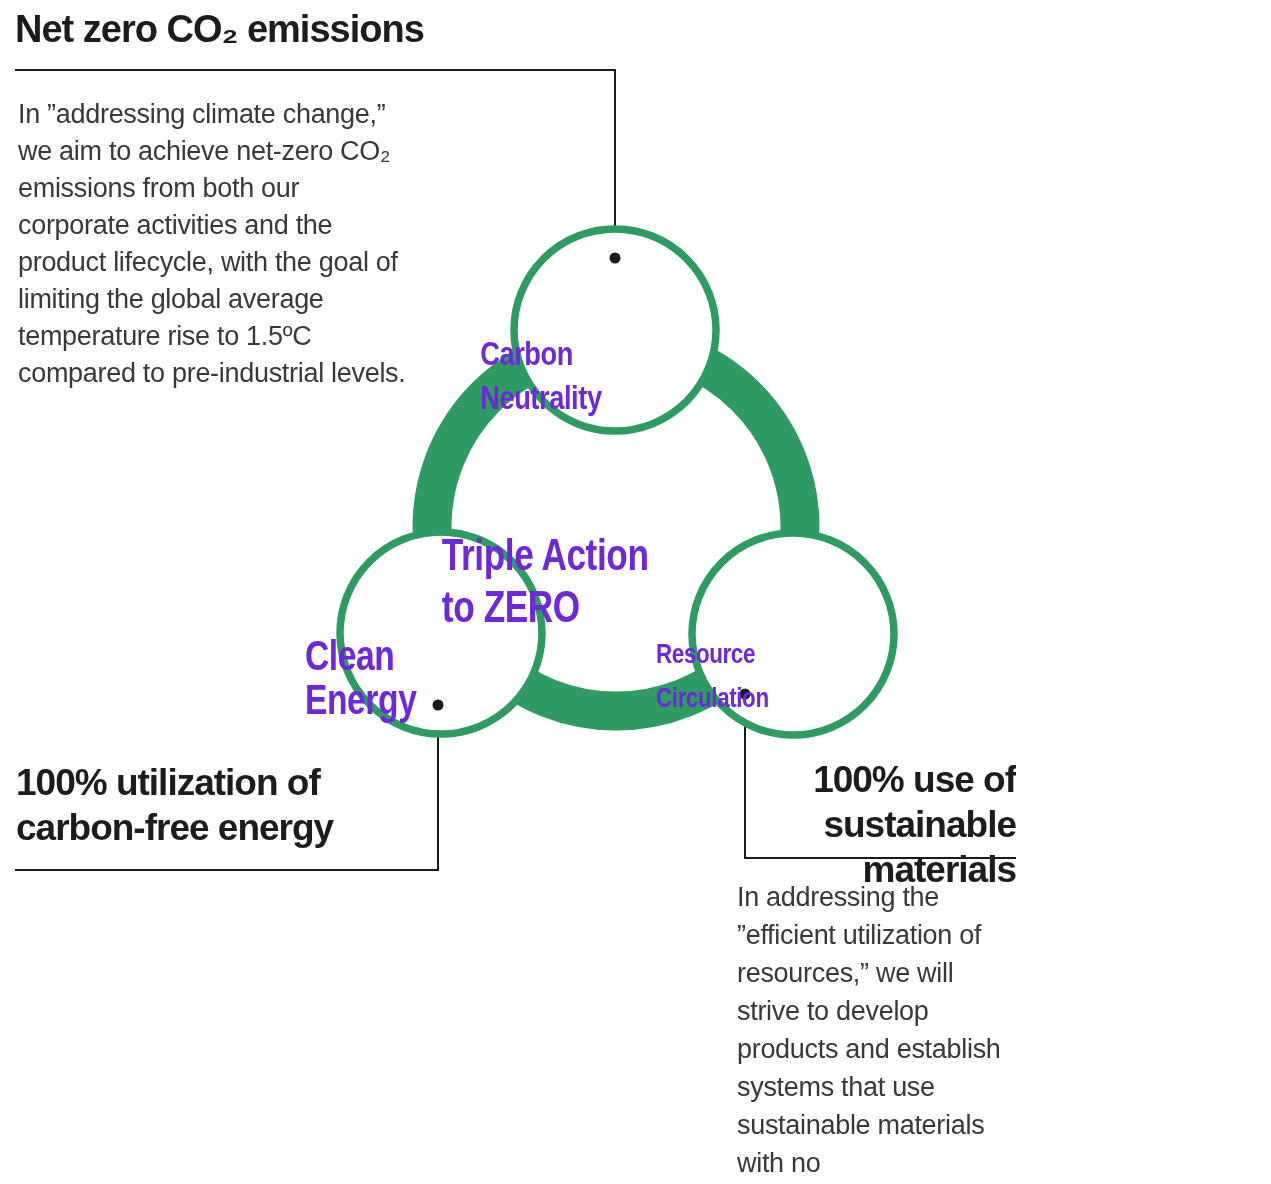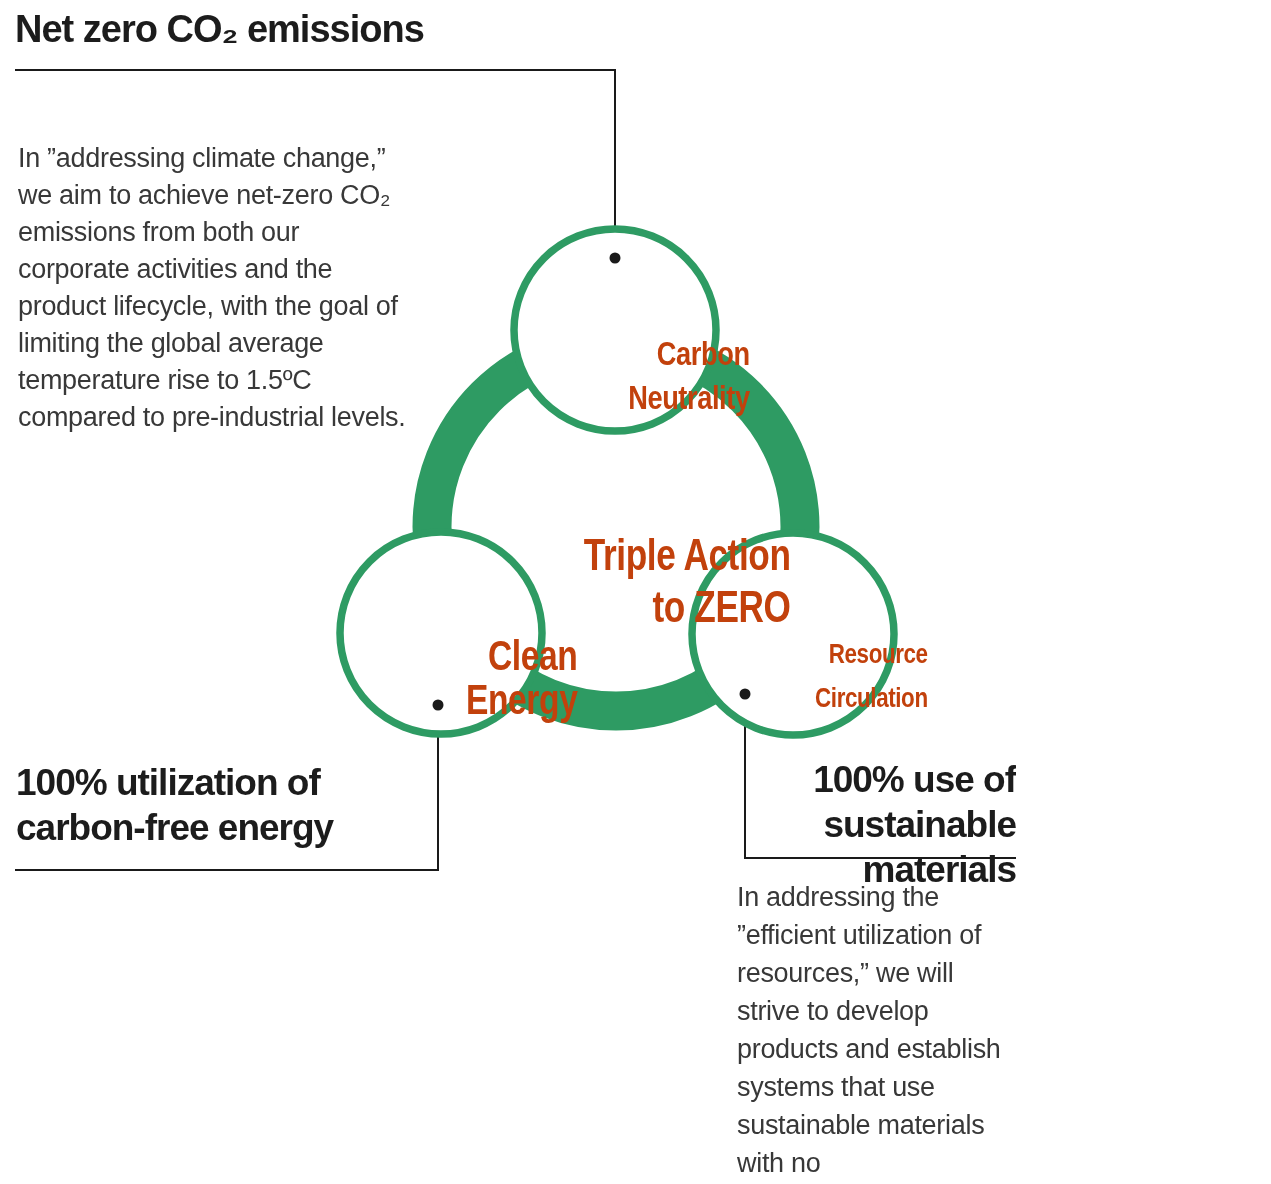--- a/index.html
+++ b/index.html
@@ -21,33 +21,33 @@
   .body-text{
     position:absolute;
     font-size:27px;
     line-height:37px;
     color:#383838;
     letter-spacing:-0.3px;
     white-space:pre-line;
   }
   .clabel{
     position:absolute;
-    text-align:right;
+    text-align:left;
     font-weight:700;
-    color:#c2410c;
+    color:#6d28d9;
     white-space:pre-line;
   }
   .clabel .condensed{
     display:inline-block;
     transform:scaleX(0.8);
     transform-origin:50% 50%;
     letter-spacing:-0.5px;
   }
   #carbon-heading{left:15px;top:8px;font-size:38px;}
-  #carbon-body{left:18px;top:96px;margin-top:44px;}
+  #carbon-body{left:18px;top:96px;}
   #energy-heading{left:16px;top:760px;font-size:37px;line-height:45px;}
   #energy-body{left:18px;top:896px;}
   #resource-heading{left:770px;top:757px;font-size:37px;line-height:45px;text-align:right;}
   #resource-body{left:737px;top:878px;line-height:38px;}
   #carbon-label{left:465px;top:287px;width:300px;font-size:34px;line-height:44px;}
   #energy-label{left:291px;top:590px;width:300px;font-size:42px;line-height:44px;}
   #resource-label{left:642px;top:588px;width:300px;font-size:28px;line-height:44px;}
   #center-label{left:416px;top:477px;width:400px;font-size:44px;line-height:52px;}
 </style>
 </head>

